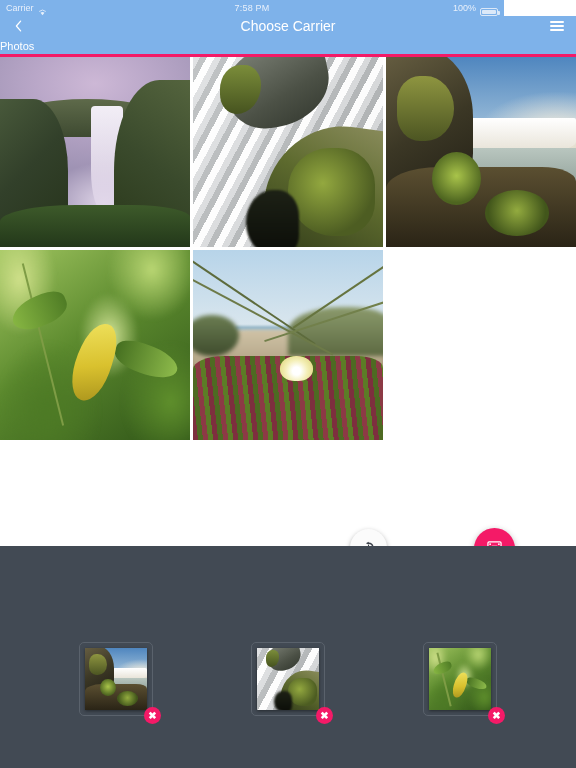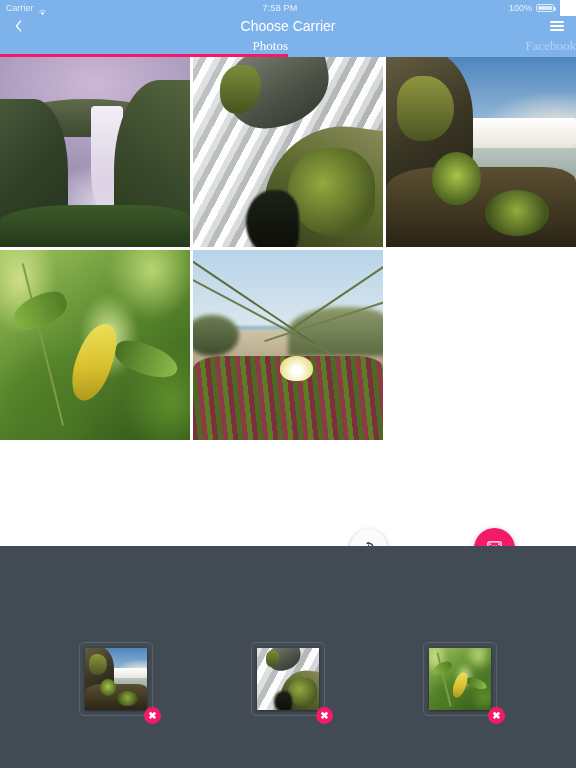--- a/index.html
+++ b/index.html
@@ -6,27 +6,27 @@
   html, body {
     width: 576px; height: 768px;
     font-family: "Liberation Sans", sans-serif;
     background: #ffffff;
     overflow: hidden;
   }
   #app { position: relative; width: 576px; height: 768px; background:#fff; }
 
   
   .statusbar {
-    position:absolute; top:0; left:0; width:560px; height:16px;
+    position:absolute; top:0; left:0; width:504px; height:16px;
     background:#7EB2EA; color:#e8f0fb;
     font-size:9px; line-height:16px;
   }
   .sb-left { position:absolute; left:6px; top:0; display:flex; align-items:center; gap:4px; height:16px; }
   .sb-center { position:absolute; left:0; right:0; text-align:center; height:16px; letter-spacing:.2px; }
-  .sb-right { position:absolute; right:6px; top:0; display:flex; align-items:center; gap:4px; height:16px;margin-left:24px; }
+  .sb-right { position:absolute; right:6px; top:0; display:flex; align-items:flex-end; gap:4px; height:16px;margin-left:24px; }
   .wifi-ico { display:inline-block; width:9px; height:8px; position:relative; top:1px; }
   .batt { display:inline-block; width:18px; height:8px; border:1px solid #dbe8f8; border-radius:2px; position:relative; }
   .batt::after { content:""; position:absolute; right:-3px; top:2px; width:2px; height:4px; background:#dbe8f8; border-radius:0 1px 1px 0; }
   .batt i { position:absolute; left:1px; top:1px; bottom:1px; width:14px; background:#dbe8f8; display:block; border-radius:1px; }
 
   
   .navbar {
     position:absolute; top:16px; left:0; width:576px; height:20px;
     background:#7EB2EA;
   }
@@ -43,22 +43,22 @@
     display:flex; flex-direction:column; align-items:center; justify-content:center; gap:2px; cursor:pointer;
   }
   .nav-menu span { display:block; width:14px; height:2px; background:#ffffff; border-radius:1px; }
 
   
   .tabbar {
     position:absolute; top:36px; left:0; width:576px; height:21px;
     background:#7EB2EA; display:flex;
   }
   .tab {
-    flex:1 1 0; height:21px; line-height:20px; text-align:right;
-    font-size:13px; color:#b5d2f1; position:relative; cursor:pointer;font-family:Liberation Serif, serif;
+    flex:1 1 0; height:21px; line-height:20px; text-align:left;
+    font-size:11px; color:#b5d2f1; position:relative; cursor:pointer;
   }
   .tab.active { color:#ffffff; }
   .tab.active::after {
     content:""; position:absolute; left:0; right:0; bottom:0; height:3px;
     background:#F41A67;
   }
 
   
   .grid {
     position:absolute; top:57px; left:0; width:576px; height:489px;
@@ -240,23 +240,20 @@
       <span></span>
         <span></span>
         <span></span>
     </div>
   </div>
 
   <div class="tabbar">
     <div class="tab active">
       <span>Photos</span>
     </div>
-    <div class="tab">
-      <span>Facebook</span>
-    </div>
   </div>
 
   <div class="grid">
 
     <div class="cell" style="left:0px; top:0px;">
       <div class="ph p-waterfall1">
         <div class="ridge"></div>
           <div class="fall"></div>
           <div class="mist"></div>
         <div class="cliffL"></div>

